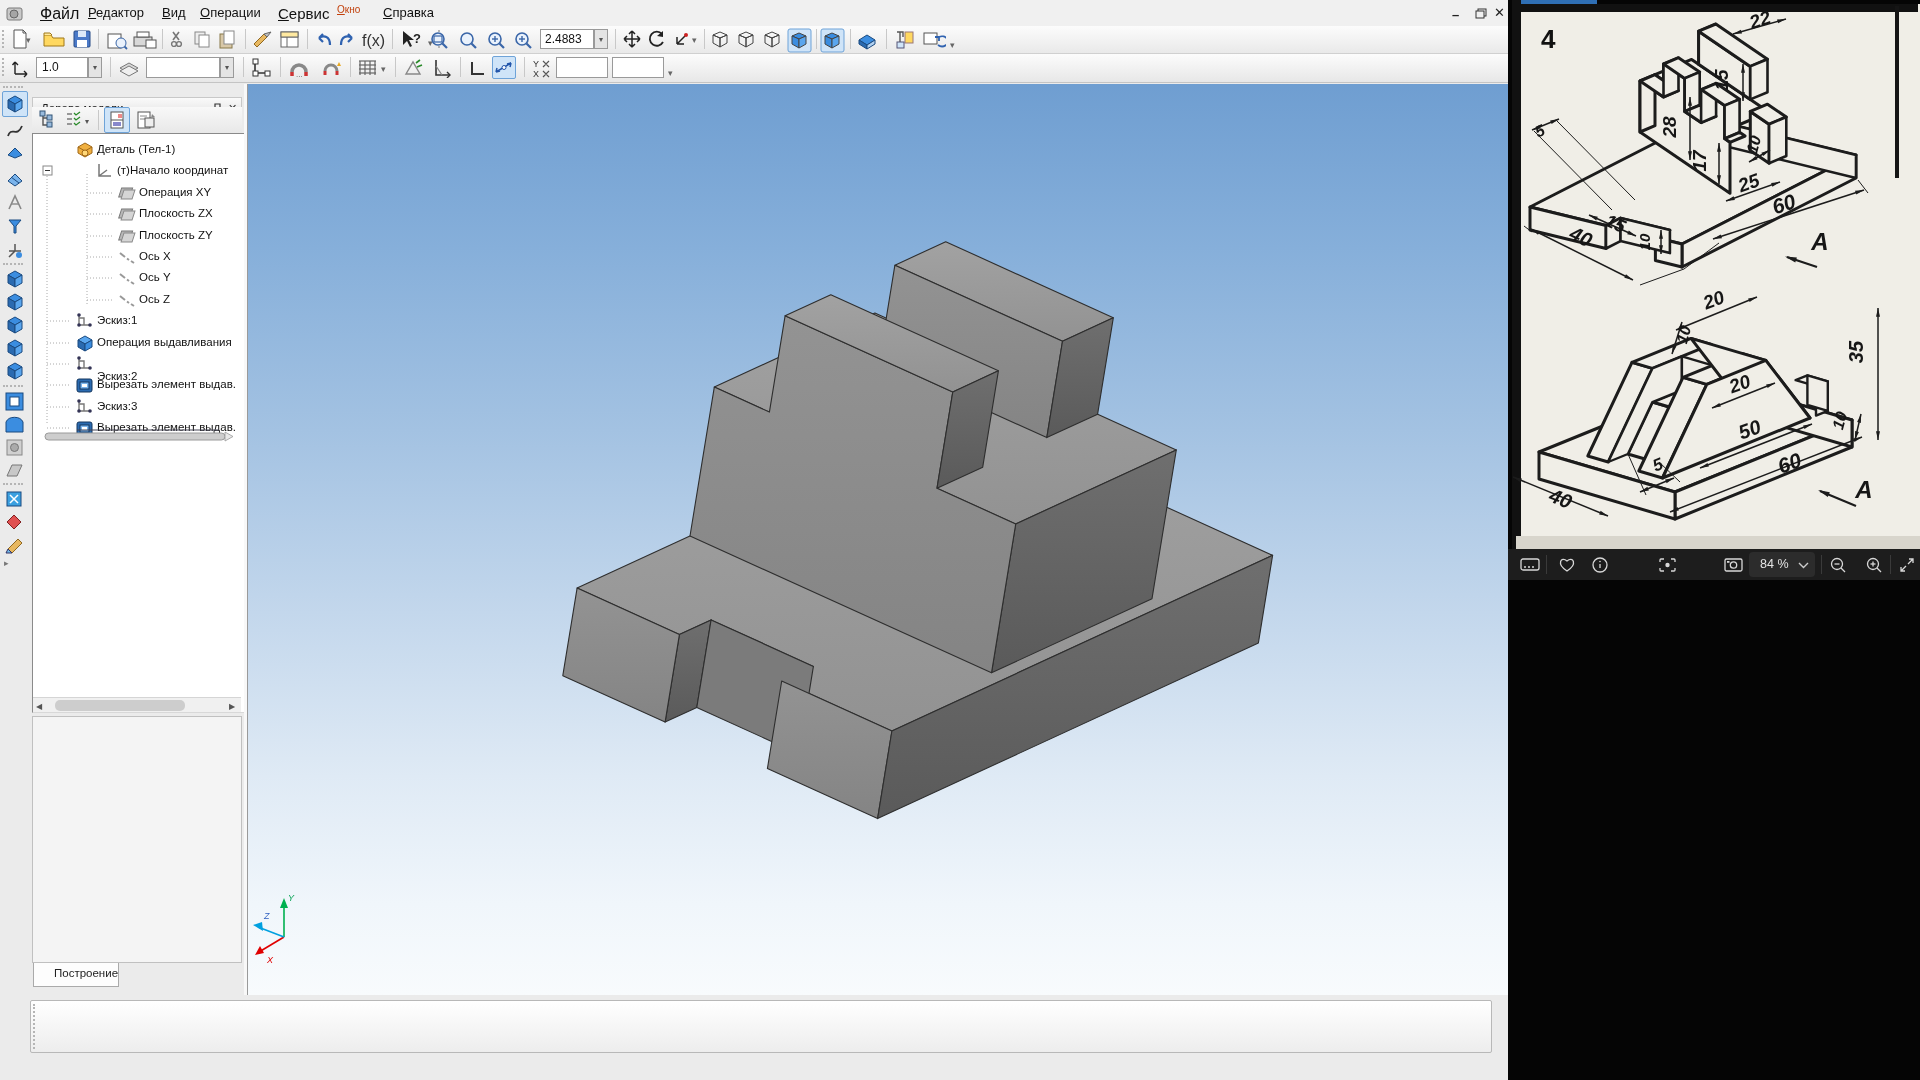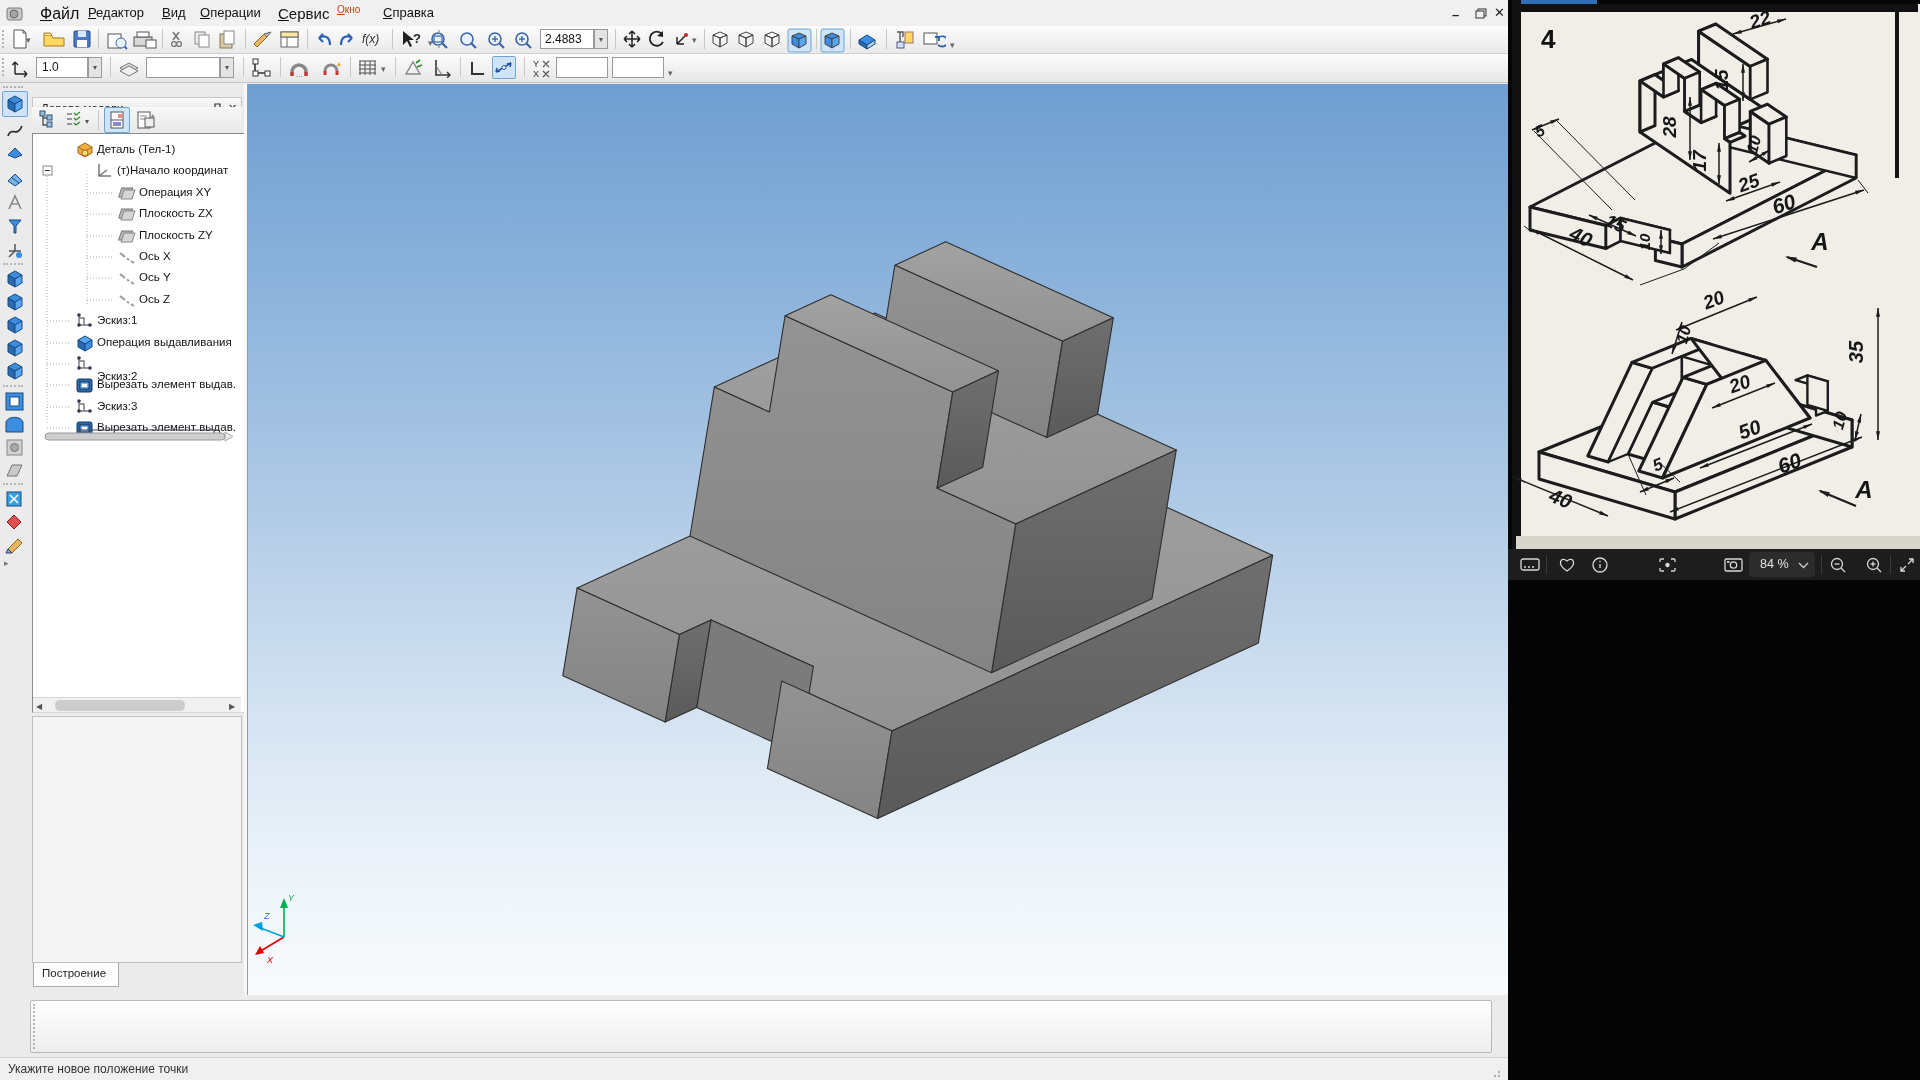--- a/index.html
+++ b/index.html
@@ -78,21 +78,21 @@
         <line x1="7" y1="2" x2="7" y2="17" stroke="#666"></line>
         <rect x="1" y="2" width="17" height="5" fill="#ffe9a0" stroke="#666"></rect>
       </svg>
       <div class="sep" style="left:307px"></div>
       <svg class="abs" style="left:314px;top:4px" width="20" height="19">
         <path d="M16 15 C16 6 10 5 5 8 M5 8 L9 4 M5 8 L9 12" stroke="#2f62b0" stroke-width="2.2" fill="none"></path>
       </svg>
       <svg class="abs" style="left:338px;top:4px" width="20" height="19">
         <path d="M3 15 C3 6 9 5 14 8 M14 8 L10 4 M14 8 L10 12" stroke="#2f62b0" stroke-width="2.2" fill="none"></path>
       </svg>
-      <div class="ti" style="left:362px;top:6px;font-size:12px;font-style:italic;color:#333">f(x)</div>
+      <div class="ti" style="left:362px;top:6px;font-size:16px;color:#333">f(x)</div>
       <div class="sep" style="left:392px"></div>
       <svg class="abs" style="left:399px;top:3px" width="26" height="21">
         <path d="M4 2 L4 16 L8 12 L11 18 L13 17 L10 11 L15 11 Z" fill="#222"></path>
         <text x="14" y="14" font-size="13" font-weight="bold" fill="#222">?</text>
       </svg>
       <div class="ti" style="left:428px;top:12px;color:#666;font-size:9px">▾</div>
       <div class="abs" style="left:438px;top:4px;width:3px;height:18px;border-left:2px dotted #b5b5b5"></div>
       <svg class="abs" style="left:430px;top:5px" width="18" height="18">
         <circle cx="8" cy="8" r="6" fill="#eaf2fc" stroke="#3a66a8" stroke-width="1.6"></circle>
         <line x1="12.5" y1="12.5" x2="17" y2="17" stroke="#3a66a8" stroke-width="2.2"></line>
@@ -502,21 +502,21 @@
           <path d="M192 298 l8 4.5 l-8 4.5 Z" fill="#e8e8e8" stroke="#9a9a9a" stroke-width="0.8"></path>
           <line x1="44" y1="296" x2="186" y2="296" stroke="#445" stroke-width="1"></line>
         </svg>
         <div class="abs" style="left:0;top:563px;width:208px;height:15px;background:#f0f0f0;border-top:1px solid #d5d5d5">
           <div class="abs" style="left:3px;top:4px;font-size:8px;color:#555">◀</div>
           <div class="abs" style="left:22px;top:2px;width:130px;height:11px;background:#cdcdcd;border-radius:5px"></div>
           <div class="abs" style="left:196px;top:4px;font-size:8px;color:#555">▶</div>
         </div>
       </div>
       <div class="abs" style="left:2px;top:633px;width:210px;height:247px;background:#f4f4f4;border:1px solid #c0c0c0"></div>
-      <div class="abs" style="left:3px;top:880px;width:86px;height:24px;background:#fdfdfd;border:1px solid #aaa;border-top:none;font-size:11.5px;color:#222;padding:4px 0 0 8px">Построение</div>
+      <div class="abs" style="left:3px;top:880px;width:86px;height:24px;background:#fdfdfd;border:1px solid #aaa;border-top:none;font-size:11.5px;color:#222;padding:4px 0 0 20px">Построение</div>
     </div>
 <div class="abs" style="left:247px;top:84px;width:1261px;height:911px;background:linear-gradient(180deg,#6f9ed1 0%,#86afda 18%,#a3c2e2 38%,#c3d7ec 58%,#dfeaf5 76%,#f0f6fb 90%,#f8fbfd 100%);border-left:1px solid #9a9a9a">
       <svg class="abs" style="left:0;top:0" width="1261" height="911" viewBox="247 84 1261 911">
         <defs>
           <linearGradient id="gd" x1="0" y1="0" x2="0" y2="1">
             <stop offset="0" stop-color="#6f6f6f"></stop>
             <stop offset="1" stop-color="#5a5a5a"></stop>
           </linearGradient>
           <linearGradient id="gm" x1="0" y1="0" x2="0" y2="1">
             <stop offset="0" stop-color="#939393"></stop>
@@ -551,31 +551,20 @@
 <text x="287" y="901" font-size="9" fill="#00a050" stroke="none" font-style="italic">Y</text>
 <text x="263" y="919" font-size="9" fill="#3060c0" stroke="none" font-style="italic">Z</text>
 <text x="266" y="963" font-size="9" fill="#e00000" stroke="none" font-style="italic">X</text>
 </g>
       </svg>
     </div>
 <div class="abs" style="left:244px;top:84px;width:3px;height:911px;background:#f8f8f8"></div>
 <div class="abs" style="left:0;top:995px;width:1510px;height:62px;background:#ebebeb"></div>
 <div class="abs" style="left:30px;top:1000px;width:1462px;height:53px;background:linear-gradient(#ffffff,#ededed);border:1px solid #b8b8b8;border-radius:2px"></div>
 <div class="abs" style="left:33px;top:1004px;width:3px;height:45px;border-left:2px dotted #b5b5b5"></div>
-<div class="abs" style="left:0;top:1057px;width:1510px;height:23px;background:#f0f0f0;border-top:1px solid #d5d5d5">
-      <div class="abs" style="left:8px;top:4px;font-size:12px;color:#333">Укажите новое положение точки</div>
-      <div class="abs" style="left:1788px;top:2px;width:1px;height:19px;background:#d0d0d0"></div>
-      <svg class="abs" style="left:1488px;top:8px" width="14" height="12">
-        <g fill="#b0b0b0">
-          <circle cx="11" cy="10" r="1.2"></circle>
-          <circle cx="7" cy="10" r="1.2"></circle>
-          <circle cx="11" cy="6" r="1.2"></circle>
-        </g>
-      </svg>
-    </div>
 </div>
 <div class="abs" style="left:1508px;top:0;width:412px;height:1080px;background:#050505">
     <div class="abs" style="left:9px;top:0;width:80px;height:6px;background:#2f6fb5"></div>
     <div class="abs" style="left:8px;top:4px;width:404px;height:545px;background:#f0eee7"></div>
     <div class="abs" style="left:4px;top:0;width:9px;height:549px;background:#111"></div>
     <div class="abs" style="left:4px;top:4px;width:406px;height:8px;background:#111"></div>
     <div class="abs" style="left:387px;top:6px;width:4px;height:172px;background:#151515"></div>
     <div class="abs" style="left:8px;top:536px;width:404px;height:13px;background:#d8d5cc"></div>
     <div class="abs" style="left:33px;top:24px;font-size:26px;font-weight:bold;color:#111">4</div>
     <svg class="abs" style="left:0;top:0" width="412" height="549" viewBox="0 0 412 549">

